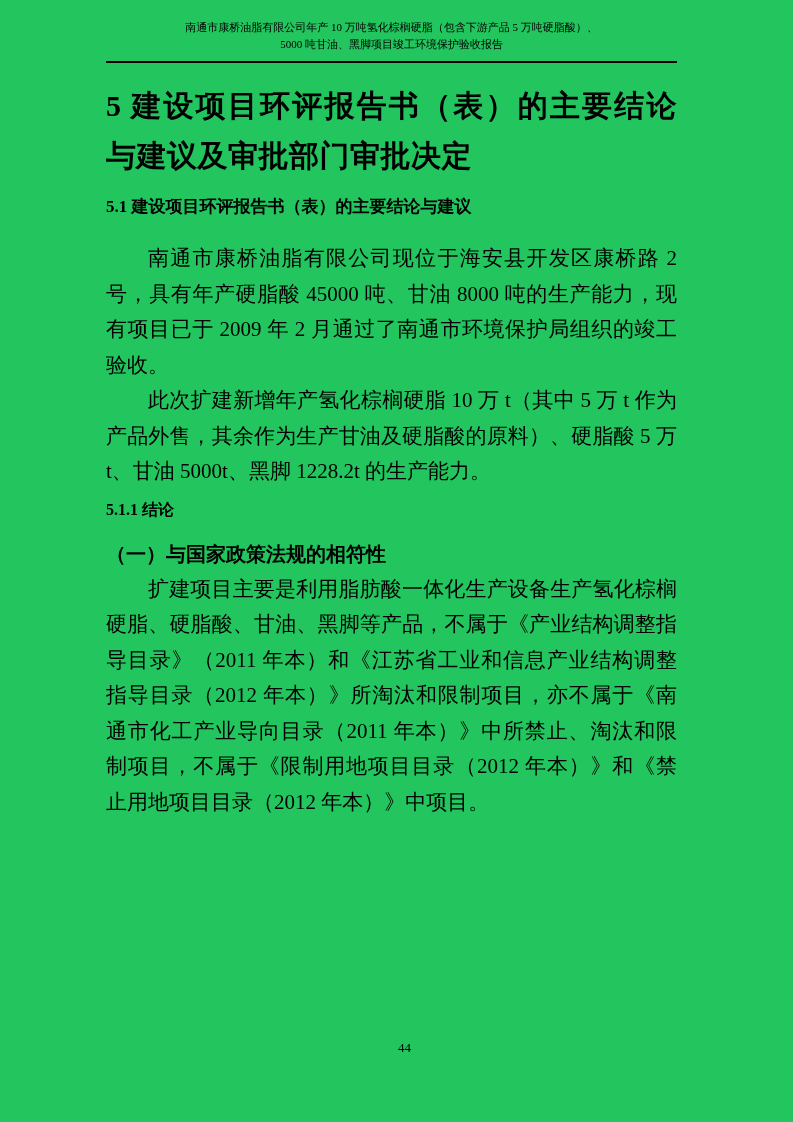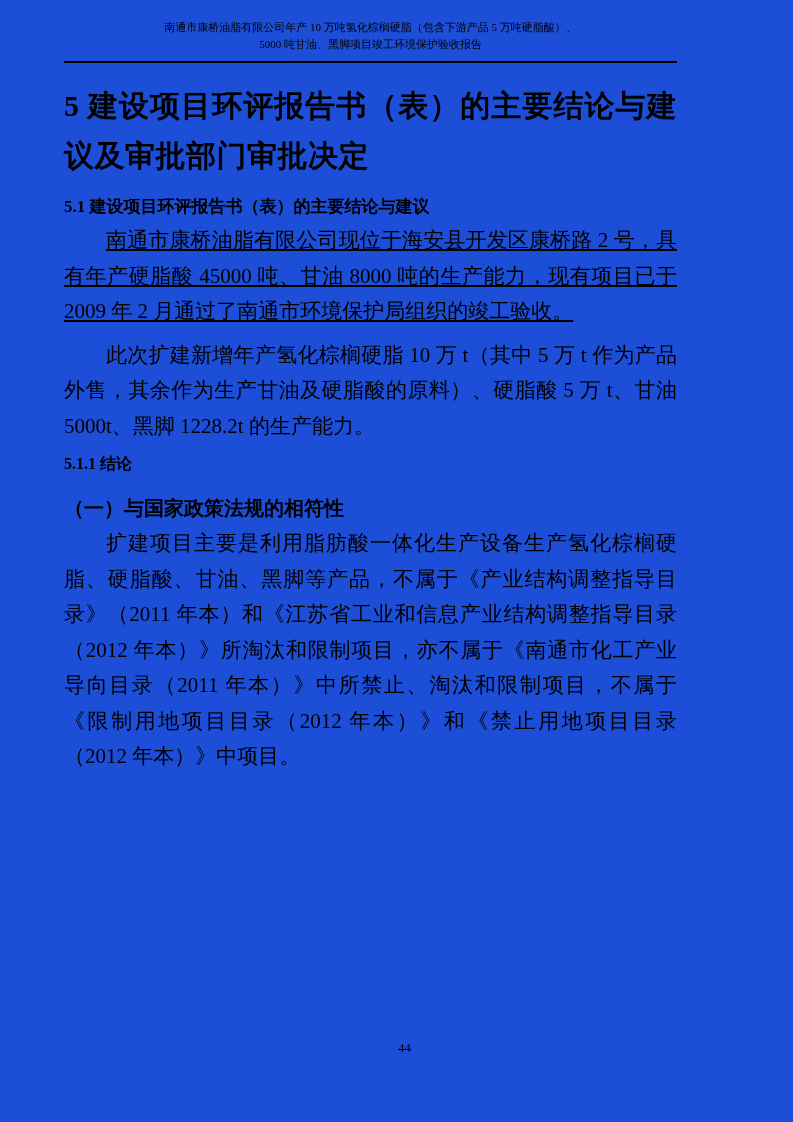--- a/index.html
+++ b/index.html
@@ -4,23 +4,23 @@
 <style>
   html, body {
     margin: 0;
     padding: 0;
     background: #ffffff;
   }
   .page {
     position: relative;
     width: 793px;
     height: 1122px;
-    background: #1d4ed8;
+    background: #22c55e;
     box-sizing: border-box;
-    padding: 0 116px 0 64px;
+    padding: 0 116px 0 106px;
     overflow: hidden;
     font-family: "Liberation Serif", "DejaVu Serif", serif;
     color: #000000;
   }
   .doc-header {
     padding-top: 19px;
     text-align: center;
     font-size: 11px;
     line-height: 17px;
     color: #000000;
@@ -48,22 +48,22 @@
     font-weight: bold;
     line-height: 28px;
   }
   .para {
     margin: 0;
     font-size: 21px;
     line-height: 35.5px;
     text-align: justify;
     text-indent: 2em;
   }
-  .para.p1 { margin-top: 2px; text-decoration: underline; }
-  .para.p2 { margin-top: 8px; }
+  .para.p1 { margin-top: 20px; }
+  .para.p2 { margin-top: 0; }
   .heading-511 {
     margin-top: 6px;
     font-size: 16px;
     font-weight: bold;
     line-height: 28px;
   }
   .heading-sub {
     margin-top: 16px;
     font-size: 20px;
     font-weight: bold;

